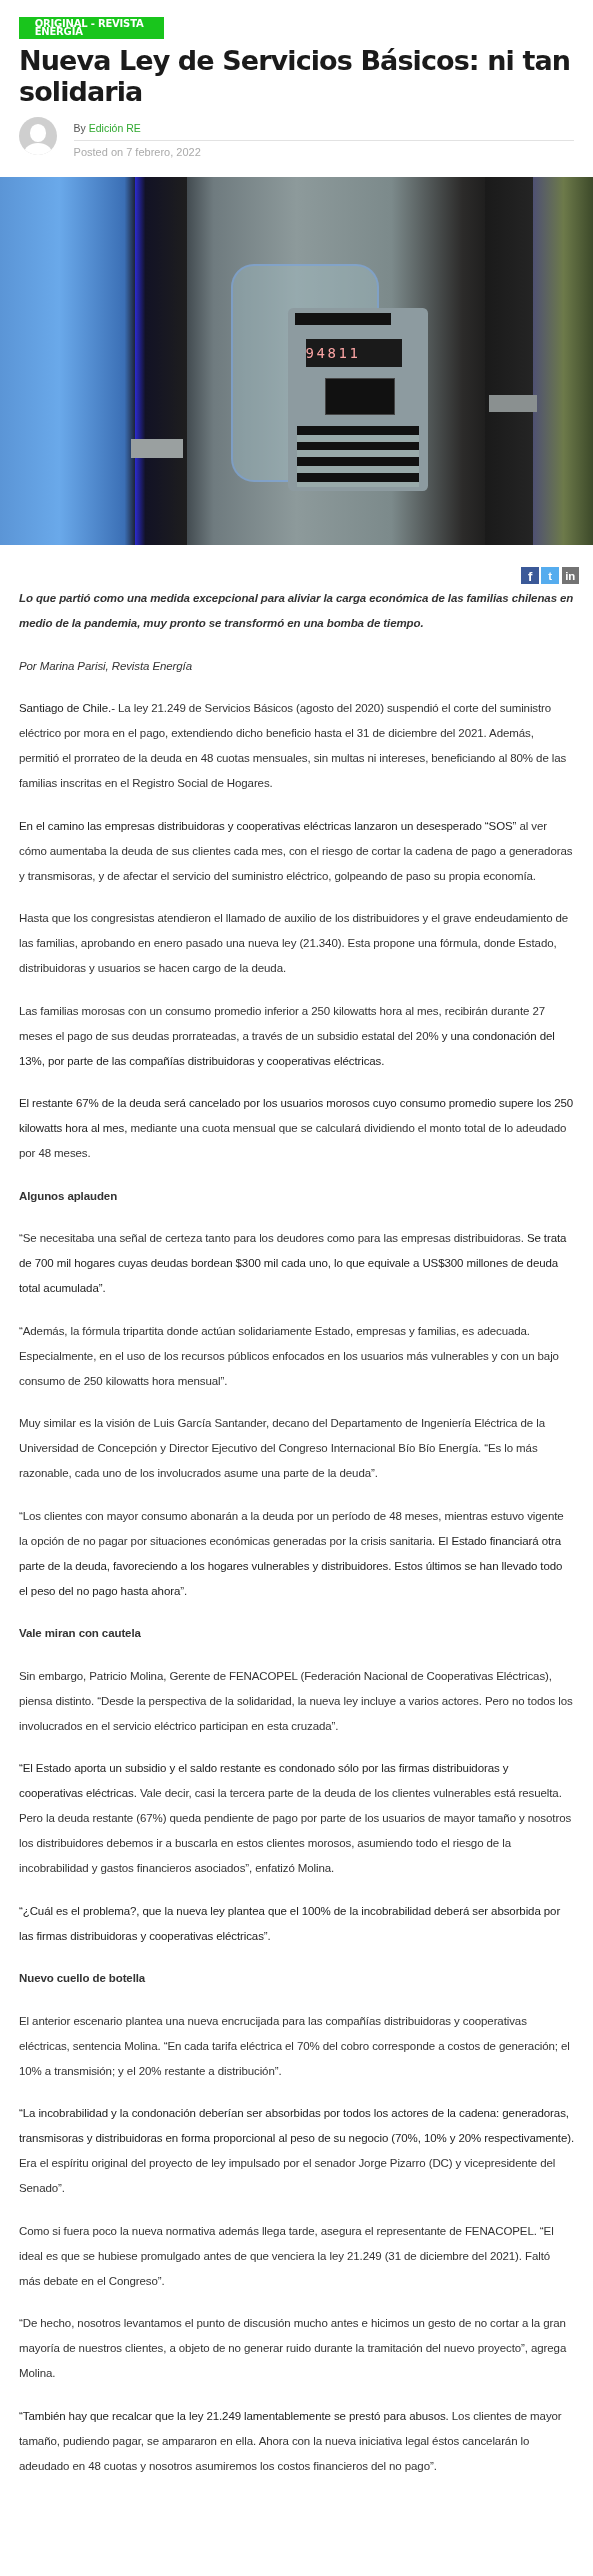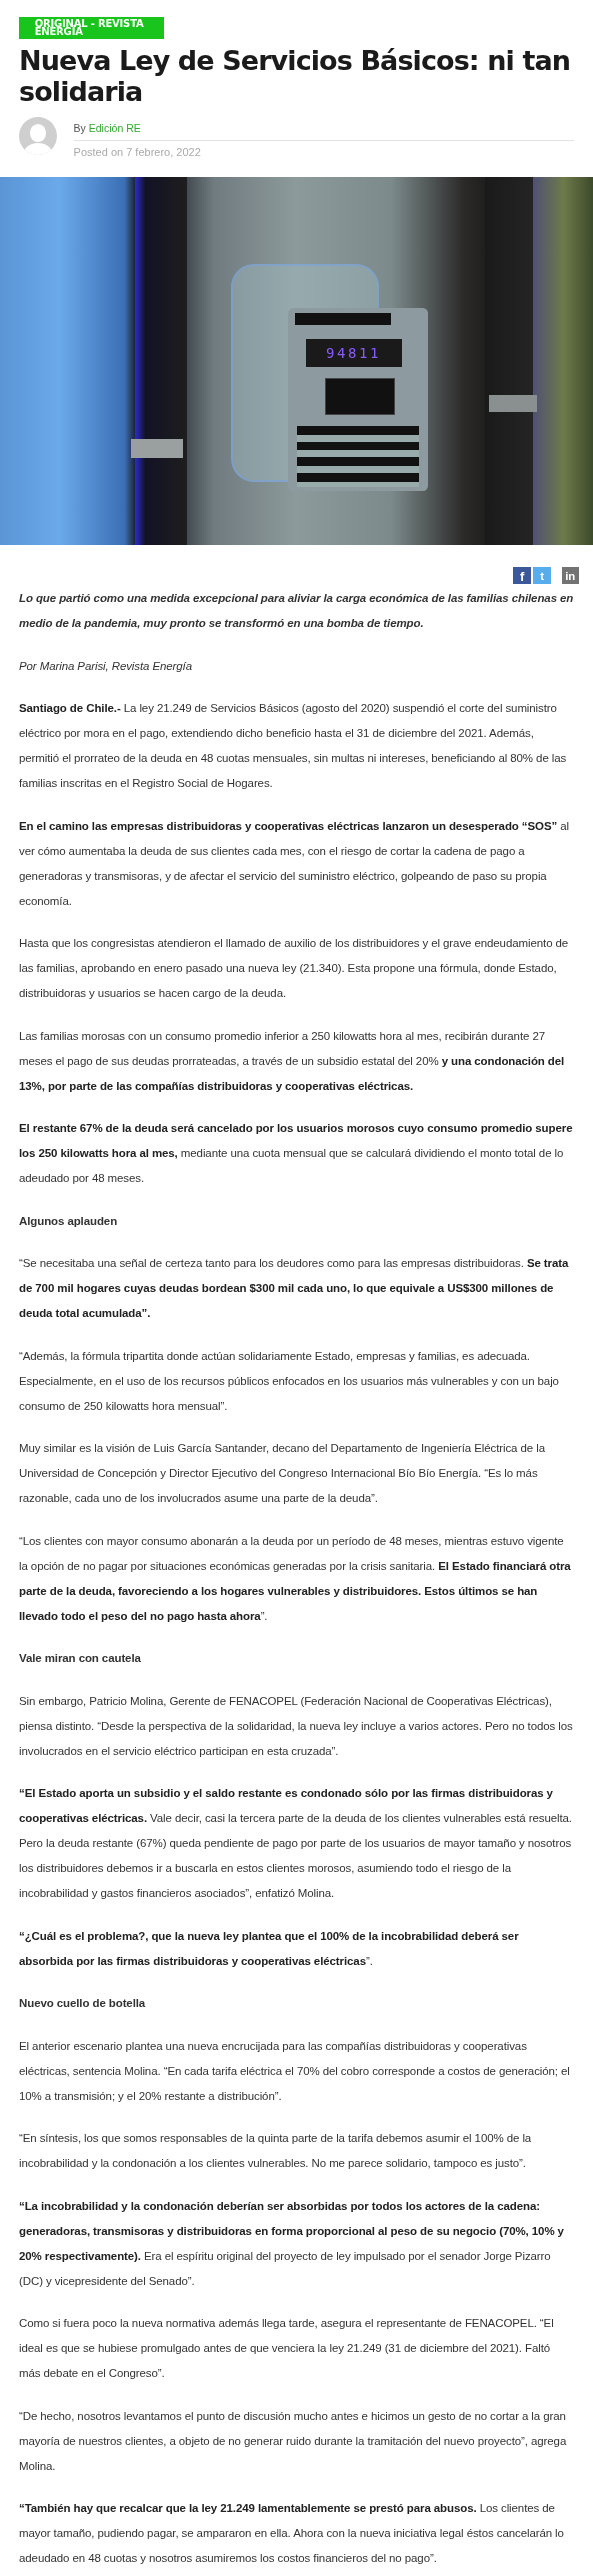--- a/index.html
+++ b/index.html
@@ -92,22 +92,22 @@
   }
   .hero .plate {
     position: absolute; left: 288px; top: 131px;
     width: 140px; height: 183px;
     background: #8d9ba0;
     border-radius: 5.2px;
   }
   .hero .plate .bar1 { position:absolute; left:7px; top:5.2px; width:96px; height:12.2px; background:#111; }
   .hero .plate .digits {
     position:absolute; left:17.5px; top:31px; width:96px; height:28px; background:#1a1a1a;
-    color:#8b5cf6; font-family:"DejaVu Sans Mono", monospace; font-size:14px; line-height:28px;
-    text-align:center; letter-spacing:2.6px;
+    color:#fca5a5; font-family:"DejaVu Sans Mono", monospace; font-size:14px; line-height:28px;
+    text-align:left; letter-spacing:2.6px;
   }
   .hero .plate .window { position:absolute; left:37px; top:70px; width:70px; height:37px; background:#111; border:1.7px solid #444; }
   .hero .plate .rows { position:absolute; left:8.7px; top:118px; width:122px; height:61px;
     background: repeating-linear-gradient(180deg, #111 0, #111 8.7px, #9aa 8.7px, #9aa 15.7px); }
   .hero .pole-l { position:absolute; left:135px; top:0; width:52px; height:368px; background:linear-gradient(90deg,#2b2bd0 0,#121225 20%,#1e1e1e 100%); }
   .hero .pole-r { position:absolute; left:485px; top:0; width:48px; height:368px; background:linear-gradient(90deg,#1a1a1a,#242424); }
   .hero .clamp-l { position:absolute; left:131px; top:262px; width:52px; height:19px; background:#9aa0a0; }
   .hero .clamp-r { position:absolute; left:489px; top:218px; width:48px; height:17.5px; background:#8a9090; }
 
   .social {
@@ -120,38 +120,38 @@
     width: 17.5px; height: 17.5px;
     color: #ffffff;
     font-weight: bold;
     font-size: 13px;
     line-height: 19px;
     text-align: center;
     display: inline-block;
   }
   .fb { background: #3b5998; }
   .tw { background: #55acee; font-size: 11.4px !important; }
-  .li { background: #737373; font-size: 11.4px !important; margin-left: 8px; }
+  .li { background: #737373; font-size: 11.4px !important; }
 
   .article {
     padding: 0 19px 35px 19px;
     font-size: 11.5px;
     line-height: 25px;
     color: #333333;
     letter-spacing: -0.1px;
   }
   .article p { margin-top: 3px; margin-bottom: 17.5px; }
   .article .lead {
     font-style: italic;
     font-weight: bold;
     margin-top: 1.7px;
   }
   .article .byline { font-style: italic; }
   .article .h { font-weight: bold; }
-  .article b { font-weight: bold; color: #222222; }
+  .article b { font-weight: normal; color: #222222; }
 </style>
 </head>
 <body>
 
 <div class="wrap">
   <div class="badge">Original - Revista Energía</div>
   <h1 class="title">Nueva Ley de Servicios Básicos: ni tan solidaria</h1>
   <div class="author-row">
     <div class="avatar">
       <div class="head"></div>
@@ -199,20 +199,19 @@
   <p><span>“Se necesitaba una señal de certeza tanto para los deudores como para las empresas distribuidoras. </span><b>Se trata de 700 mil hogares cuyas deudas bordean $300 mil cada uno, lo que equivale a US$300 millones de deuda total acumulada”.</b></p>
   <p>“Además, la fórmula tripartita donde actúan solidariamente Estado, empresas y familias, es adecuada. Especialmente, en el uso de los recursos públicos enfocados en los usuarios más vulnerables y con un bajo consumo de 250  kilowatts hora mensual”.</p>
   <p>Muy similar es la visión de Luis García Santander, decano del Departamento de Ingeniería Eléctrica de la Universidad de Concepción y Director Ejecutivo del Congreso Internacional Bío Bío Energía. “Es lo más razonable, cada uno de los involucrados asume una parte de la deuda”.</p>
   <p><span>“Los clientes con mayor consumo abonarán a la deuda por un período de 48 meses, mientras estuvo vigente la opción de no pagar por situaciones económicas generadas por la crisis sanitaria. </span><b>El Estado financiará otra parte de la deuda, favoreciendo a los hogares vulnerables y distribuidores. Estos últimos se han llevado todo el peso del no pago hasta ahora</b><span>”.</span></p>
   <p class="h">Vale miran con cautela</p>
   <p>Sin embargo, Patricio Molina, Gerente de FENACOPEL (Federación Nacional de Cooperativas Eléctricas), piensa distinto. “Desde la perspectiva de la solidaridad, la nueva ley incluye a varios actores. Pero no todos los involucrados en el servicio eléctrico participan en esta cruzada”.</p>
   <p><b>“El Estado aporta un subsidio y el saldo restante es condonado sólo por las firmas distribuidoras y cooperativas eléctricas.</b><span> Vale decir, casi la tercera parte de la deuda de los clientes vulnerables está resuelta. Pero la deuda restante (67%) queda pendiente de pago por parte de los usuarios de mayor tamaño y nosotros los distribuidores debemos ir a buscarla en estos clientes morosos, asumiendo todo el riesgo de la incobrabilidad y gastos financieros asociados”, enfatizó Molina.</span></p>
   <p><b>“¿Cuál es el problema?, que la nueva ley plantea que el 100% de la incobrabilidad deberá ser absorbida por las firmas distribuidoras y cooperativas eléctricas</b><span>”.</span></p>
   <p class="h">Nuevo cuello de botella</p>
   <p>El anterior escenario plantea una nueva encrucijada para las compañías distribuidoras y cooperativas eléctricas, sentencia Molina. “En cada tarifa eléctrica el 70% del cobro corresponde a costos de generación; el 10% a transmisión; y el 20% restante a distribución”.</p>
-  <p>“En síntesis, los que somos responsables de la quinta parte de la tarifa debemos asumir el 100% de la incobrabilidad y la condonación a los clientes vulnerables. No me parece solidario, tampoco es justo”.</p>
   <p><b>“La incobrabilidad y la condonación deberían ser absorbidas por todos los actores de la cadena: generadoras, transmisoras y distribuidoras en forma proporcional al peso de su negocio (70%, 10% y 20% respectivamente).</b><span> Era el espíritu original del proyecto de ley impulsado por el senador Jorge Pizarro (DC) y vicepresidente del Senado”.</span></p>
   <p>Como si fuera poco la nueva normativa además llega tarde, asegura el representante de FENACOPEL. “El ideal es que se hubiese promulgado antes de que venciera la ley 21.249 (31 de diciembre del 2021). Faltó más debate en el Congreso”.</p>
   <p>“De hecho, nosotros levantamos el punto de discusión mucho antes e hicimos un gesto de no cortar a la gran mayoría de nuestros clientes, a objeto de no generar ruido durante la tramitación del nuevo proyecto”, agrega Molina.</p>
   <p><b>“También hay que recalcar que la ley 21.249 lamentablemente se prestó para abusos.</b><span> Los clientes de mayor tamaño, pudiendo pagar, se ampararon en ella. Ahora con la nueva iniciativa legal éstos cancelarán lo adeudado en 48 cuotas y nosotros asumiremos los costos financieros del no pago”.</span></p>
 
 </div>
 
 
 </body></html>

